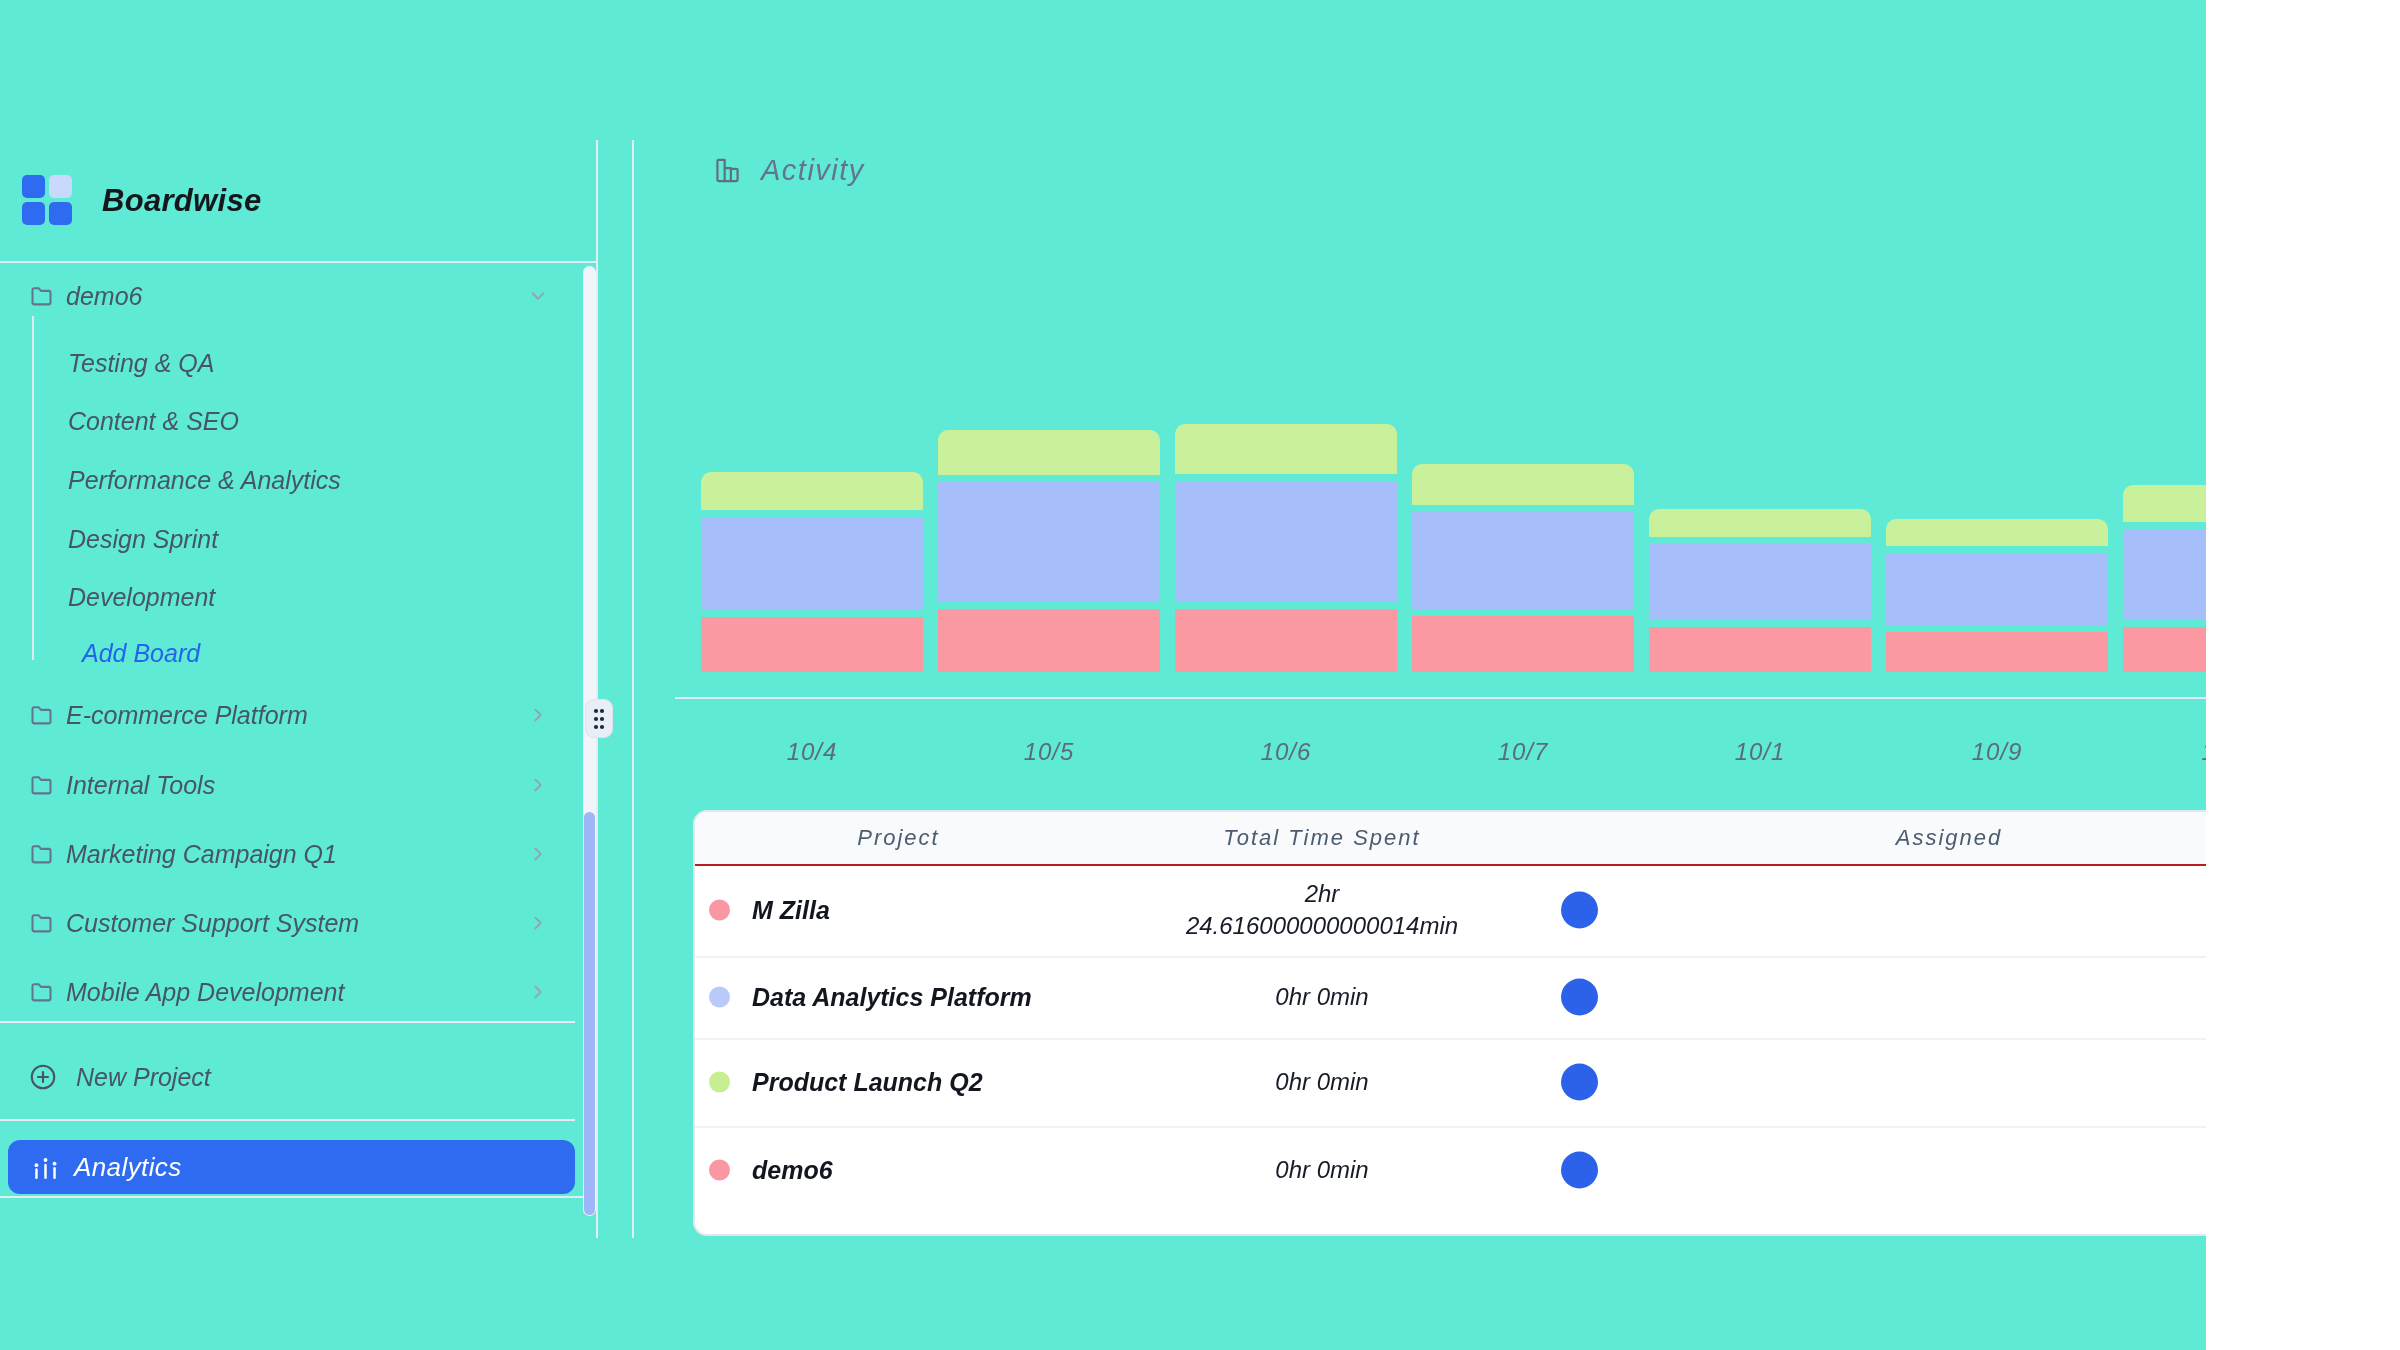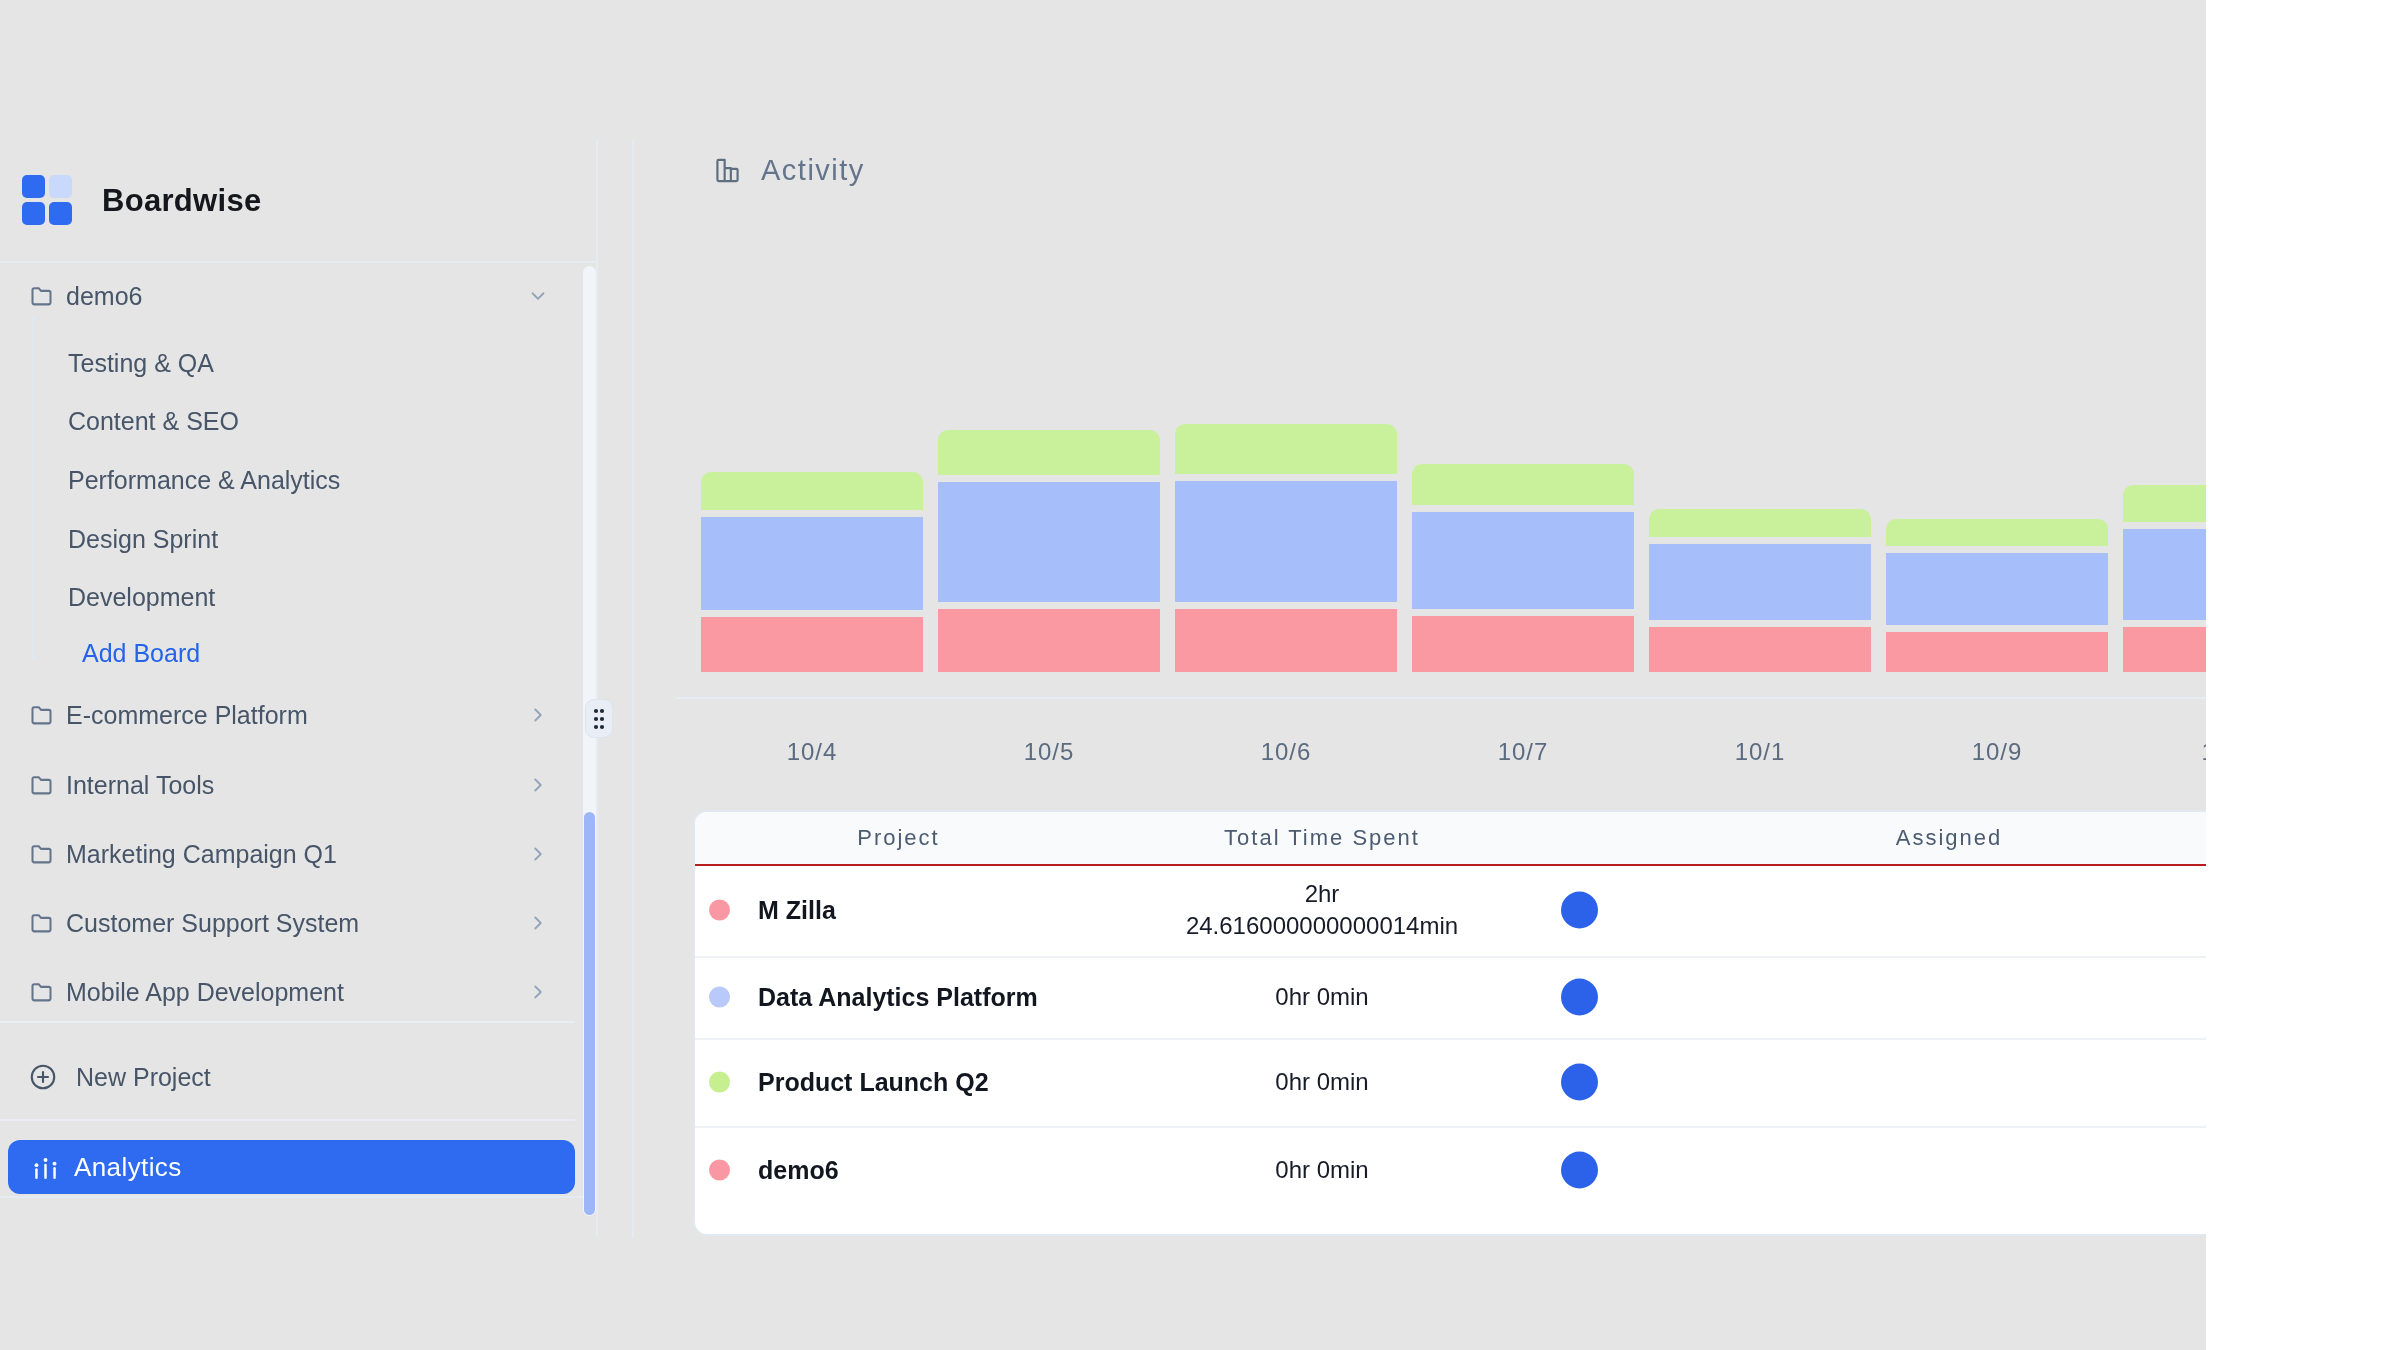--- a/index.html
+++ b/index.html
@@ -1,17 +1,17 @@
 <!DOCTYPE html>
 <html><head>
 <meta charset="utf-8">
 <style>
   html,body{margin:0;padding:0;background:#fff;}
-  .screen{position:relative;width:2206px;height:1350px;background:#e5e5e5;overflow:hidden;
-          font-family:"Liberation Sans","DejaVu Sans",sans-serif;color:#334155;}
+  .screen{position:relative;width:2206px;height:1350px;background:#5eead4;overflow:hidden;
+          font-family:"Liberation Sans","DejaVu Sans",sans-serif;color:#334155;font-style:italic;}
   
   .vline{position:absolute;top:140px;height:1098px;width:2px;background:#e6ebf2;}
   .hline{position:absolute;height:2px;background:#e6ebf2;}
   
   .brand{position:absolute;left:22px;top:175px;display:flex;align-items:center;gap:28px;}
   .logo-grid{position:relative;width:52px;height:52px;}
   .logo-grid i{position:absolute;width:23px;height:23px;border-radius:5px;background:#2e6bf0;}
   .logo-grid i.b{background:#c9d9fb;}
   .brand-title{font-size:31px;font-weight:700;color:#15171c;letter-spacing:.3px;}
   .srow{position:absolute;left:0;width:597px;height:40px;display:flex;align-items:center;cursor:pointer;}
@@ -43,21 +43,21 @@
   
   .table{position:absolute;left:693px;top:810px;width:1665px;height:426px;border:2px solid #e2e8f0;
          border-radius:14px;box-sizing:border-box;overflow:hidden;background:#fff;}
   .thead{position:absolute;left:0;top:0;width:100%;height:52px;background:#f8fafc;border-bottom:2px solid #b91c1c;}
   .th{position:absolute;top:50%;transform:translateY(-50%);font-size:22px;color:#4b5b70;letter-spacing:2px;font-weight:500;text-align:center;}
   .th.c1{left:0;width:407px;}
   .th.c2{left:407px;width:440px;}
   .th.c3{left:847px;width:814px;}
   .trow{position:absolute;left:0;width:100%;}
   .trow.bordered{border-bottom:2px solid #eef1f6;}
-  .cell-project{position:absolute;left:14px;top:50%;transform:translateY(-50%);display:flex;align-items:center;gap:28px;}
+  .cell-project{position:absolute;left:14px;top:50%;transform:translateY(-50%);display:flex;align-items:center;gap:22px;}
   .dot{width:21px;height:21px;border-radius:50%;flex:none;}
   .pname{font-size:25px;font-weight:600;color:#12161f;}
   .cell-time{position:absolute;left:407px;width:440px;top:50%;transform:translateY(-50%);text-align:center;
              font-size:24px;font-weight:500;color:#171c28;line-height:1.35;}
   .cell-time .tval{display:inline-block;max-width:310px;}
   .cell-assigned{position:absolute;left:847px;top:50%;transform:translateY(-50%);}
   .avatar{width:37px;height:37px;border-radius:50%;margin-left:19px;}
   svg{display:block;}
 </style>
 </head>

